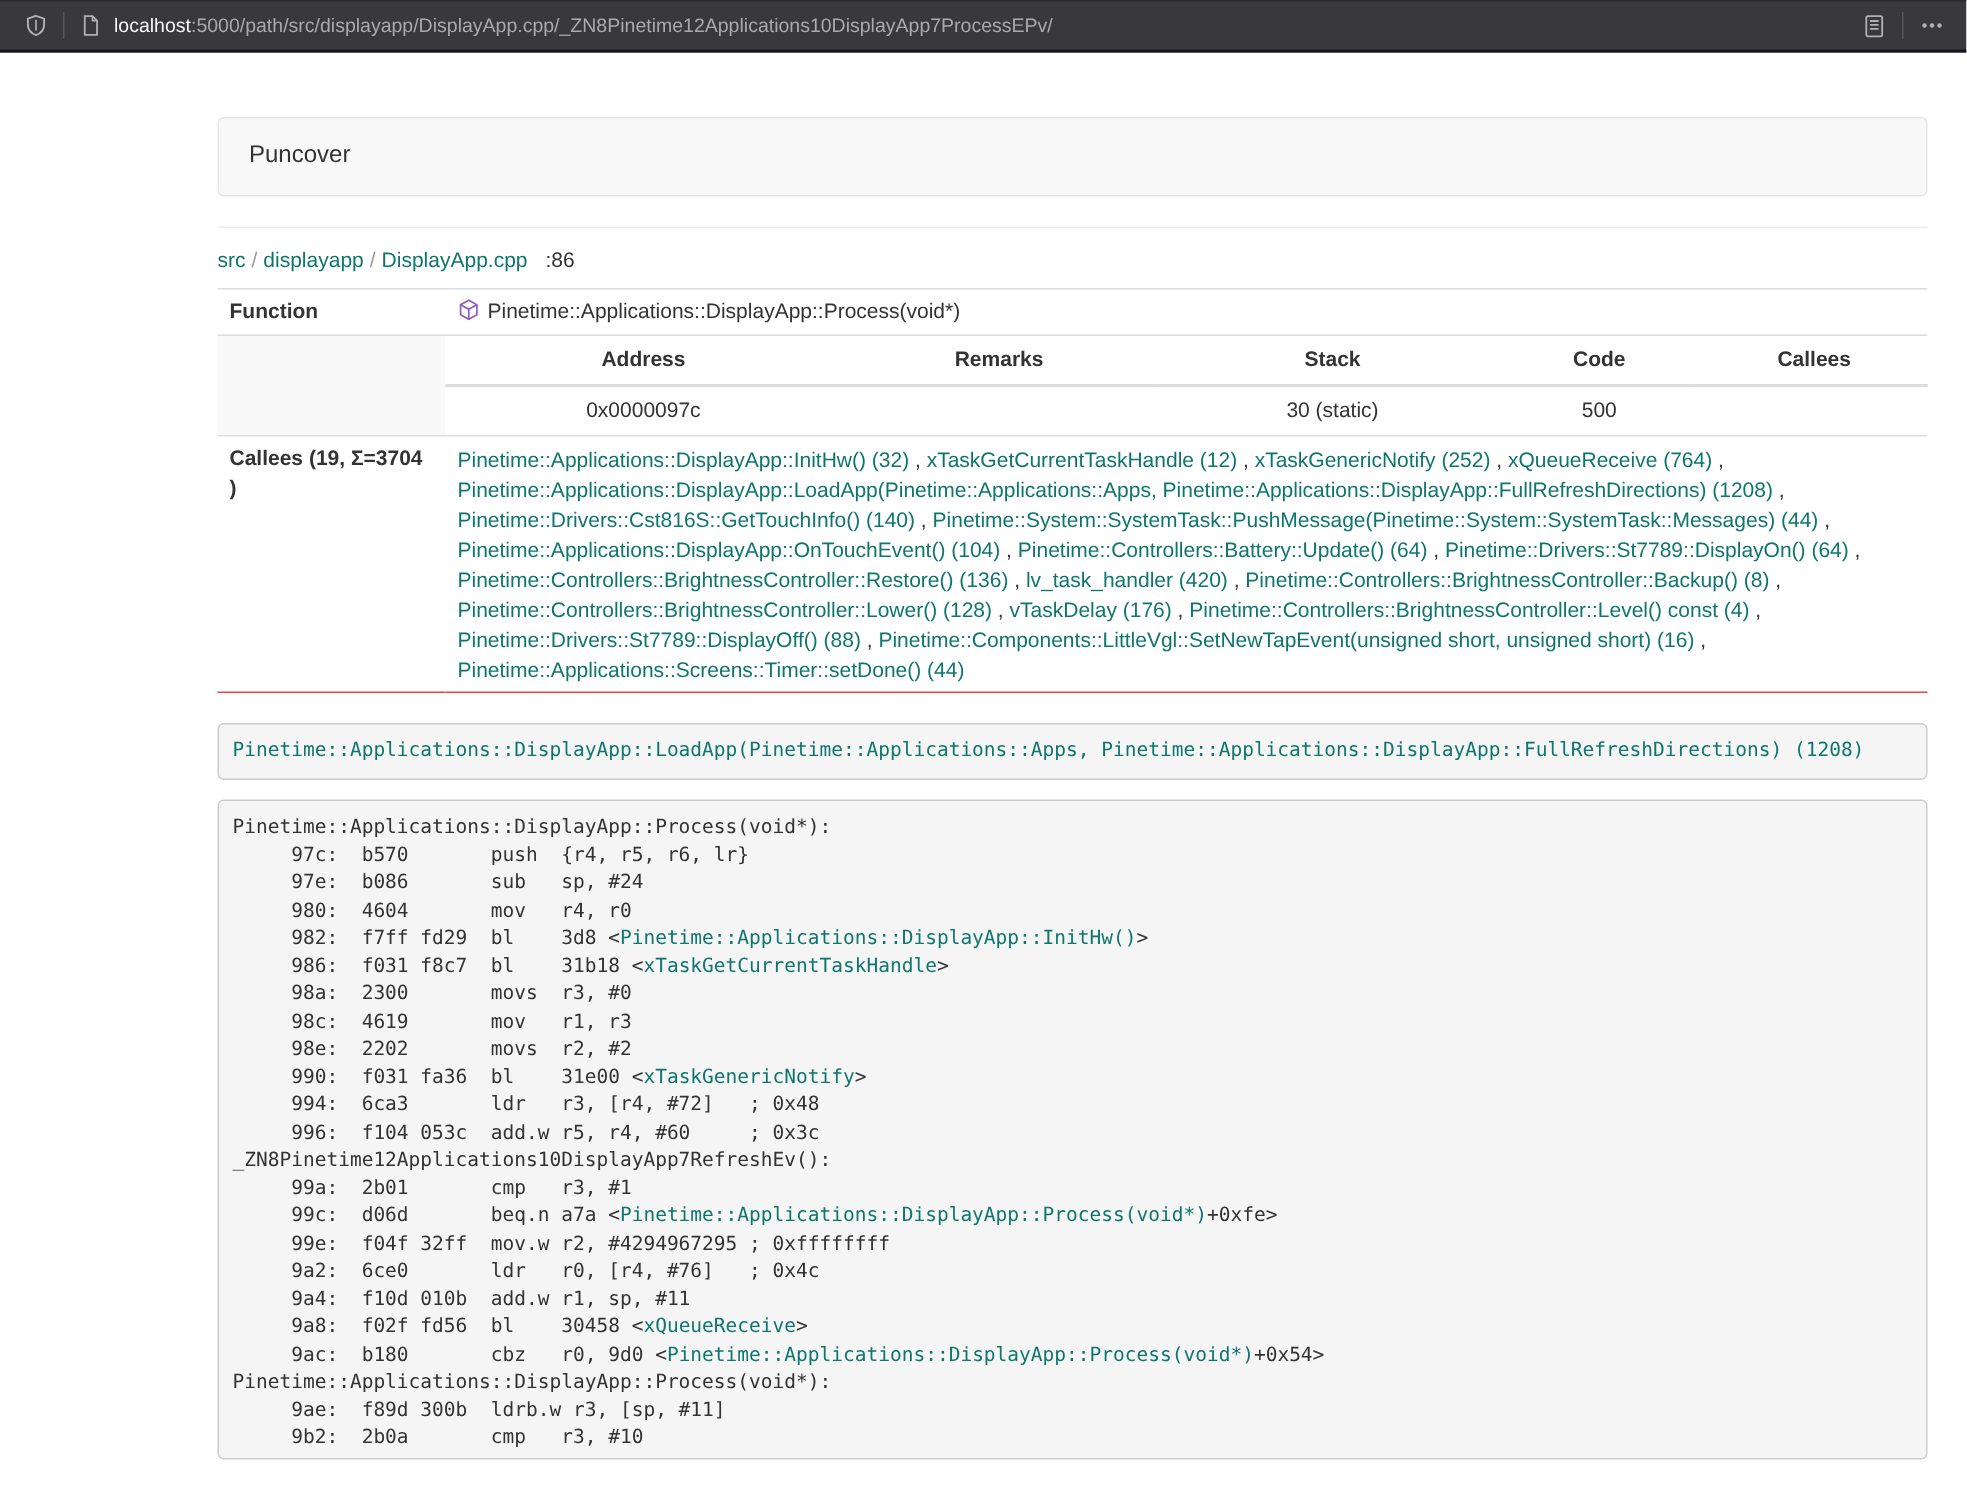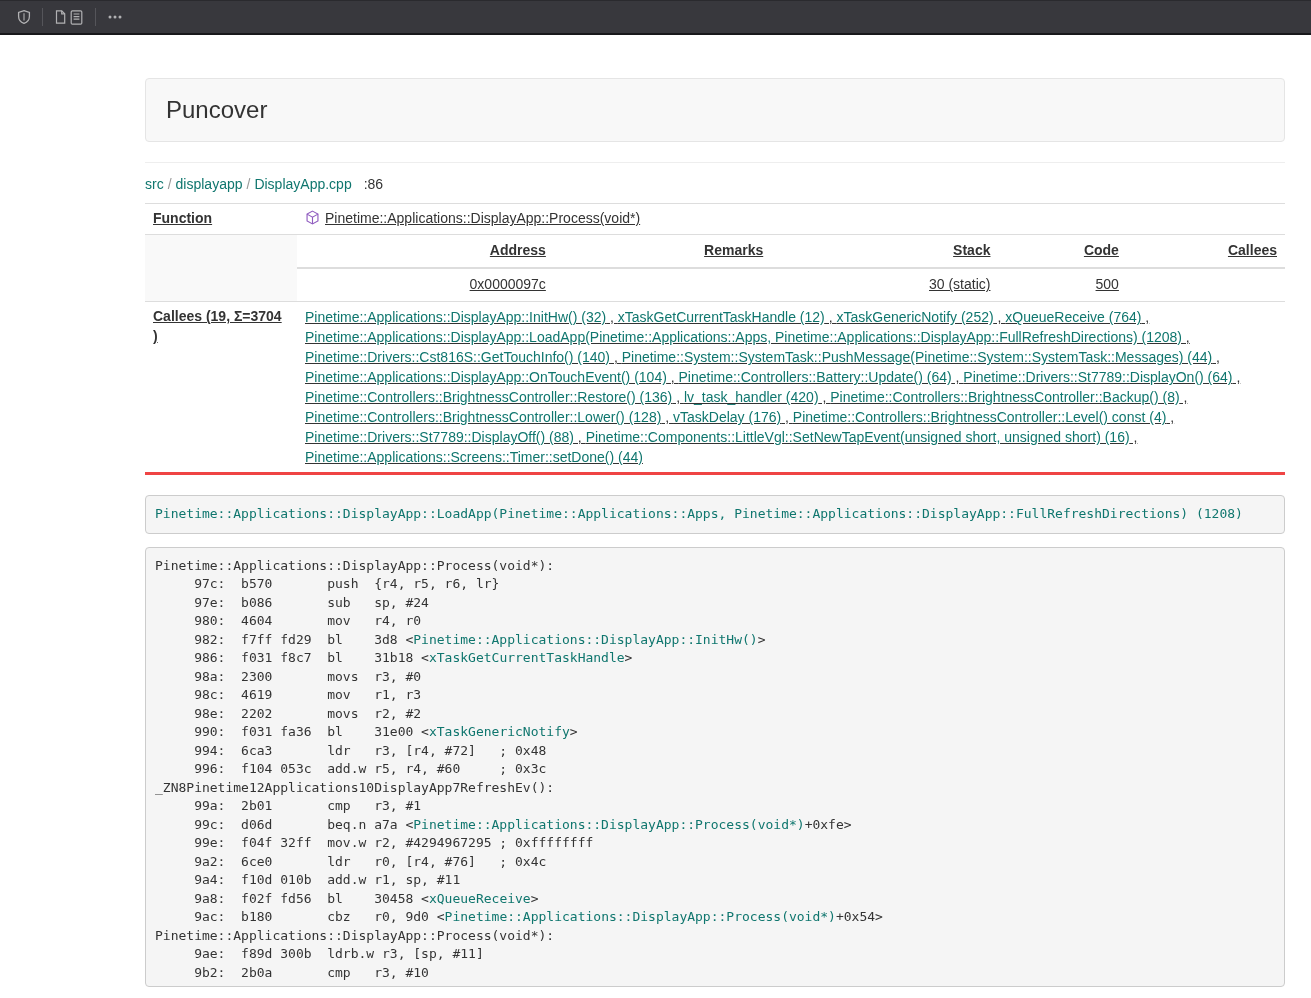--- a/index.html
+++ b/index.html
@@ -32,43 +32,43 @@
 
   
   .container { margin-left:145px; width:1140px; }
 
   .well {
     margin-top:43px;
     background:#f8f8f8;
     border:1px solid #e5e5e5;
     border-radius:4px;
     padding:14px 20px;
-    font-size:24px; color:#333;
+    font-size:16px; color:#333;
   }
   hr.divider { border:0; border-top:1px solid #eee; margin:20px 0 0 0; }
 
   .crumbs { margin:12px 0 8px 0; font-size:14px; }
   .crumbs .sep { color:#999; padding:0 4px; }
   .crumbs .line-no { color:#333;margin-left:12px; }
 
   
-  table.tbl { width:100%; border-collapse:collapse; border-bottom:3px solid #ef4444;text-decoration:underline; }
+  table.tbl { width:100%; border-collapse:collapse; border-bottom:1px solid #ef4444; }
   table.tbl > tbody > tr > th,
   table.tbl > tbody > tr > td {
     border-top:1px solid #ddd;
     padding:5px 8px;
     text-align:left; vertical-align:top;
     font-size:14px; font-weight:normal;
   }
   table.tbl > tbody > tr > th.rowhead { width:152px; font-weight:bold; }
   tr.shade > th { background:#f9f9f9; }
   td.holder { padding:0 !important; }
 
   table.inner { width:100%; border-collapse:collapse; background:#fff; }
-  table.inner th, table.inner td { text-align:right; padding:4px 8px 4px 15px; }
+  table.inner th, table.inner td { text-align:center; padding:4px 8px 4px 15px; }
   table.inner thead th { font-weight:bold; border-bottom:2px solid #ddd; padding-top:6px; padding-bottom:6px; }
   table.inner tbody td { padding-top:6px; padding-bottom:6px; }
 
   .callees { line-height:20px; }
 
   
   pre {
     font-family:"DejaVu Sans Mono", monospace;
     font-size:13px; line-height:18.5px;
     background:#f5f5f5;
@@ -89,20 +89,24 @@
 <div class="browser-bar">
   <svg width="16" height="16" viewBox="0 0 16 16">
     <path d="M8 1.6l5.4 1.8v4.1c0 3.3-2.2 5.7-5.4 6.9-3.2-1.2-5.4-3.6-5.4-6.9V3.4L8 1.6z" fill="none" stroke="#b1b1b3" stroke-width="1.3"></path>
     <path d="M8 4.2v7.2" stroke="#b1b1b3" stroke-width="1.1"></path>
   </svg>
   <div class="vsep"></div>
   <svg width="15" height="16" viewBox="0 0 15 16">
     <path d="M3.5 1.8h5.2l3 3v9.4H3.5z" fill="none" stroke="#b1b1b3" stroke-width="1.2"></path>
     <path d="M8.7 1.8v3h3" fill="none" stroke="#b1b1b3" stroke-width="1.2"></path>
   </svg>
+  <div class="urlbar">
+    <span class="url-host">localhost</span>
+      <span class="url-rest">:5000/path/src/displayapp/DisplayApp.cpp/_ZN8Pinetime12Applications10DisplayApp7ProcessEPv/</span>
+  </div>
   <svg width="17" height="17" viewBox="0 0 17 17">
     <rect x="3.2" y="1.8" width="10.6" height="13.4" rx="1.2" fill="none" stroke="#b1b1b3" stroke-width="1.2"></rect>
     <path d="M5.6 5h5.8M5.6 7.6h5.8M5.6 10.2h5.8" stroke="#b1b1b3" stroke-width="1.2"></path>
   </svg>
   <div class="vsep"></div>
   <svg width="18" height="16" viewBox="0 0 18 16">
     <circle cx="4" cy="8" r="1.5" fill="#b1b1b3"></circle>
     <circle cx="9" cy="8" r="1.5" fill="#b1b1b3"></circle>
     <circle cx="14" cy="8" r="1.5" fill="#b1b1b3"></circle>
   </svg>

